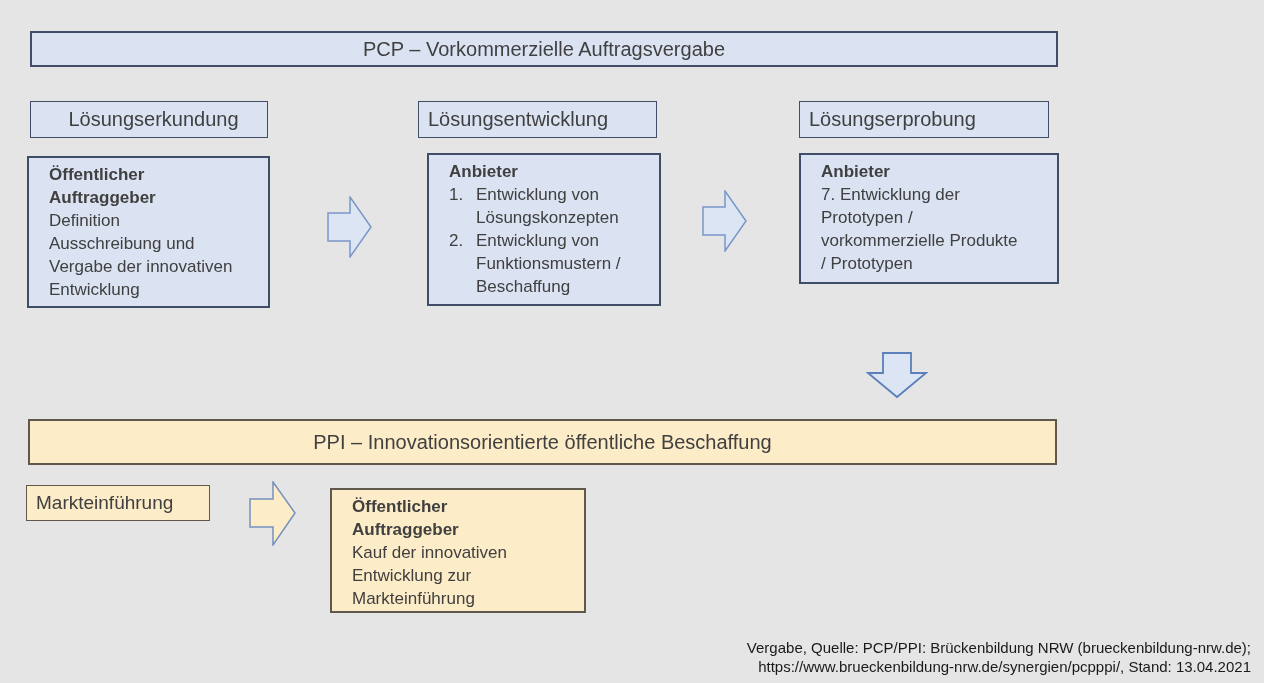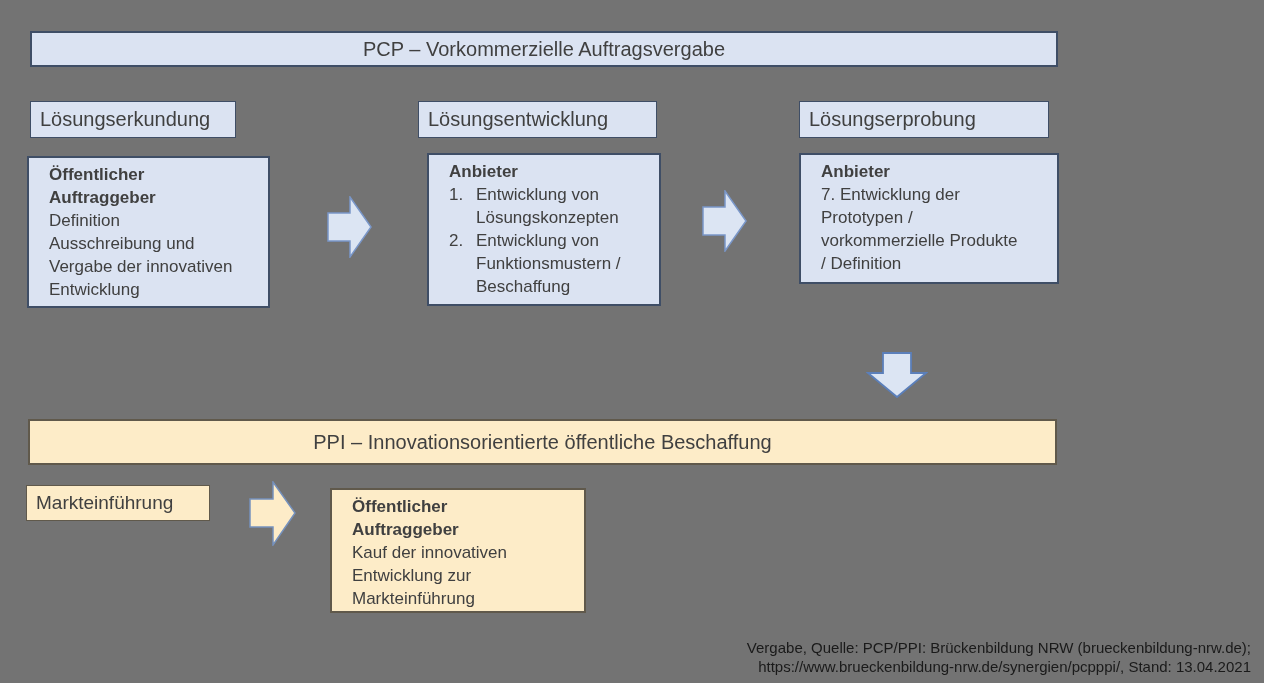--- a/index.html
+++ b/index.html
@@ -4,21 +4,21 @@
 <style>
   html, body {
     margin: 0; padding: 0;
     background: #ffffff;
     font-family: "Liberation Sans", "DejaVu Sans", sans-serif;
   }
   * { box-sizing: border-box; }
   .canvas {
     position: relative;
     width: 1264px; height: 683px;
-    background: #737373;
+    background: #e5e5e5;
     color: var(--text, #404040);
     overflow: hidden;
   }
   .band {
     position: absolute;
     display: flex; align-items: center; justify-content: center;
     font-size: 20px;
   }
   .band.blue {
     background: var(--blue-fill, #dbe3f2);
@@ -88,21 +88,21 @@
 </style>
 </head>
 <body>
 
 <div class="canvas">
 
   <div class="band blue" style="left:30px; top:31px; width:1028px; height:36px;">
     <span>PCP – Vorkommerzielle Auftragsvergabe</span>
   </div>
 
-  <div class="label-box blue" style="left:30px; top:101px; width:206px;">
+  <div class="label-box blue" style="left:30px; top:101px; width:238px;justify-content:center;">
     <span>Lösungserkundung</span>
   </div>
   <div class="label-box blue" style="left:799px; top:101px; width:250px;">
     <span>Lösungserprobung</span>
   </div>
   <div class="label-box blue" style="left:418px; top:101px; width:239px;">
     <span>Lösungsentwicklung</span>
   </div>
 
   <div class="content-box blue" style="left:27px; top:156px; width:243px; height:152px;">
@@ -139,21 +139,21 @@
 
   <svg class="arrow" style="left:702px; top:190px;" width="45" height="62" viewBox="0 0 45 62">
     <polygon class="blue-arr" points="1,17 23,17 23,1 44,31 23,61 23,45 1,45"></polygon>
   </svg>
 
   <div class="content-box blue" style="left:799px; top:153px; width:260px; height:131px;">
     <div class="bold">Anbieter</div>
     <div>7. Entwicklung der</div>
     <div>Prototypen /</div>
     <div>vorkommerzielle Produkte</div>
-    <div>/ Definition</div>
+    <div>/ Prototypen</div>
   </div>
 
   <svg class="arrow" style="left:866px; top:352px;" width="62" height="47" viewBox="0 0 62 47">
     <polygon class="down-arr" points="17,1 45,1 45,21 60,21 31,45 2,21 17,21"></polygon>
   </svg>
 
   <div class="band yellow" style="left:28px; top:419px; width:1029px; height:46px;">
     <span>PPI – Innovationsorientierte öffentliche Beschaffung</span>
   </div>
 

